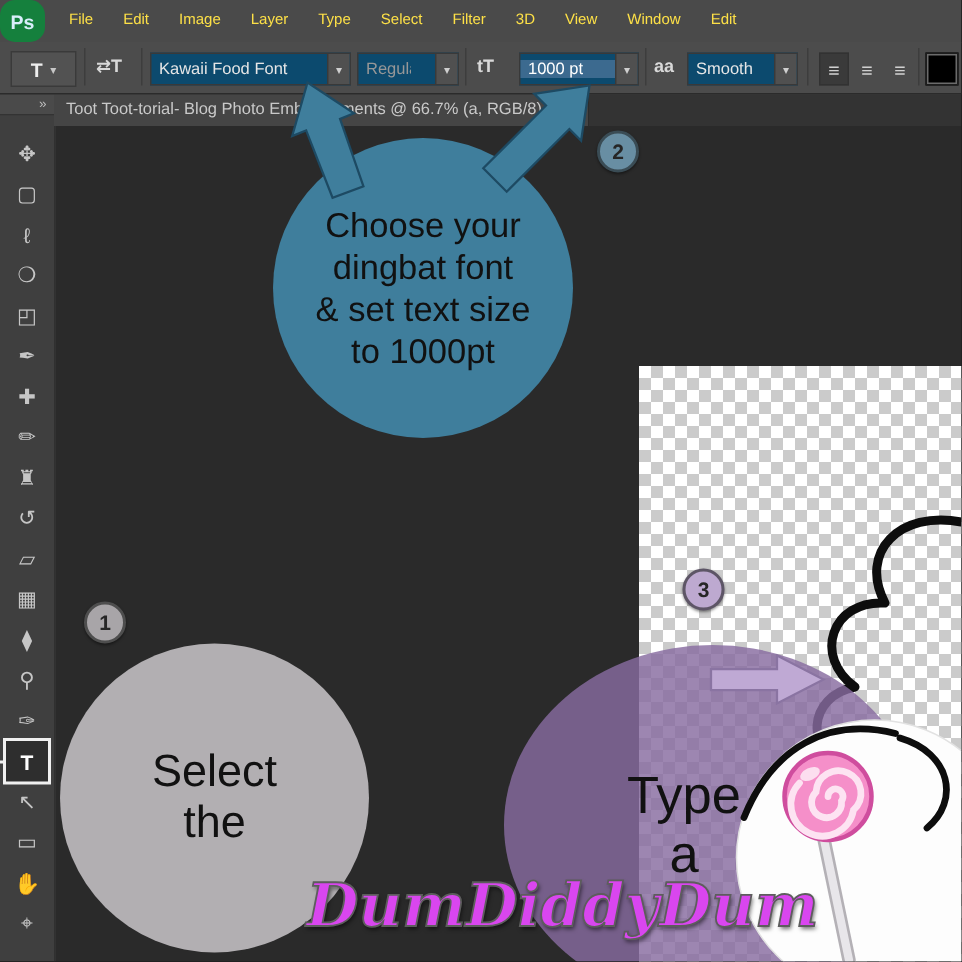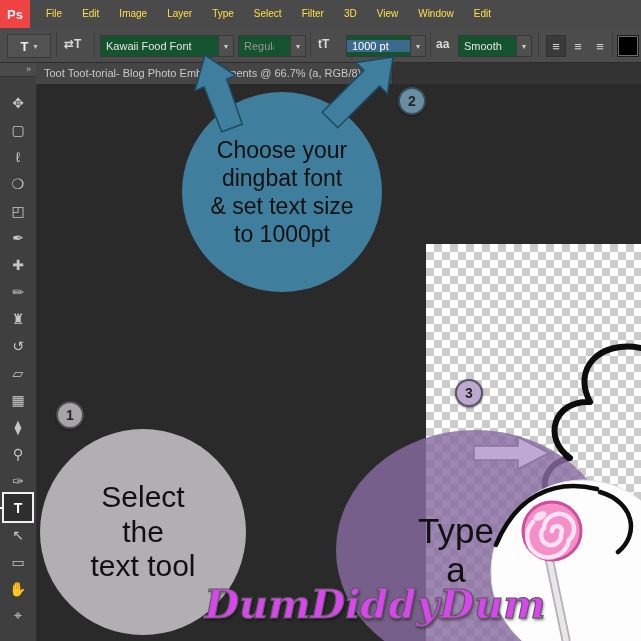--- a/index.html
+++ b/index.html
@@ -2,35 +2,35 @@
 <html><head>
 <meta charset="utf-8">
 <style>
   html,body{margin:0;padding:0;background:#1b1b1b;}
   .stage{position:relative;width:641px;height:641px;overflow:hidden;background:#2a2a2a;
          font-family:"Liberation Sans","DejaVu Sans",sans-serif;-webkit-font-smoothing:antialiased;}
 
   
   .menubar{position:absolute;left:0;top:0;width:100%;height:28px;background:#4a4a4a;
            border-bottom:1px solid #3a3a3a;display:flex;align-items:center;z-index:40;}
-  .logo{width:30px;height:28px;background:#ef4444;color:#d9eefb;font-weight:bold;font-size:13px;
-        display:flex;align-items:center;justify-content:center;flex:0 0 auto;}
+  .logo{width:30px;height:28px;background:#15803d;color:#d9eefb;font-weight:bold;font-size:13px;
+        display:flex;align-items:center;justify-content:center;flex:0 0 auto;border-radius:10px;}
   .menus{display:flex;margin-left:6px;}
   .menu-item{color:#fde047;font-size:10px;padding:0 10px;line-height:28px;cursor:default;}
 
   
   .optionsbar{position:absolute;left:0;top:28px;width:100%;height:34px;background:#4c4c4c;
               border-bottom:1px solid #2b2b2b;z-index:40;}
   .vsep{position:absolute;top:4px;width:1px;height:25px;background:#3d3d3d;}
   .obicon{position:absolute;top:9px;color:#d8d8d8;font-size:12px;font-weight:bold;}
   #tool-preset{position:absolute;left:7px;top:6px;width:42px;height:22px;background:#525252;
                border:1px solid #3a3a3a;display:flex;align-items:center;justify-content:center;
                gap:5px;color:#eee;font-weight:bold;font-size:13px;}
   #tool-preset .caret{font-size:8px;color:#c7c7c7;font-weight:normal;}
-  .field{position:absolute;top:7px;height:20px;background:#14532d;border:1px solid #393939;
+  .field{position:absolute;top:7px;height:20px;background:#0c4a6e;border:1px solid #393939;
          display:flex;align-items:center;font-size:11px;color:#e6e6e6;}
   .field .val{flex:1;padding:0 5px;white-space:nowrap;overflow:hidden;}
   .field .caret{width:14px;height:100%;display:flex;align-items:center;justify-content:center;
                 border-left:1px solid #3a3a3a;color:#cfcfcf;font-size:8px;background:#505050;}
   #font-family-field{left:100px;width:132px;}
   #font-style-field{left:238px;width:66px;gap:16px;}
   #font-style-field .val{color:#979797;}
   #font-size-field{left:346px;width:78px;}
   #font-size-field .val{background:#3c6a8f;color:#fff;}
   #aa-field{left:458px;width:72px;}
@@ -112,21 +112,20 @@
   <div class="note-circle" id="blue-circle">
     <span class="note-line">Choose your</span>
     <span class="note-line">dingbat font</span>
     <span class="note-line">&amp; set text size</span>
     <span class="note-line">to 1000pt</span>
   </div>
 
   <div class="note-circle" id="gray-circle">
     <span class="note-line">Select</span>
     <span class="note-line">the</span>
-    <span class="note-line">text tool</span>
   </div>
 
   <div class="note-circle" id="purple-circle">
     <span class="note-line">Type</span>
     <span class="note-line">a</span>
   </div>
 
   <svg id="artwork-svg" class="layer-svg">
     <circle cx="583" cy="572" r="92" fill="#fdfdfd" stroke="#e2e2e2" stroke-width="1"></circle>
     <path d="M496,545 C515,498 552,478 597,489" fill="none" stroke="#0d0d0d" stroke-width="4.5" stroke-linecap="round"></path>

